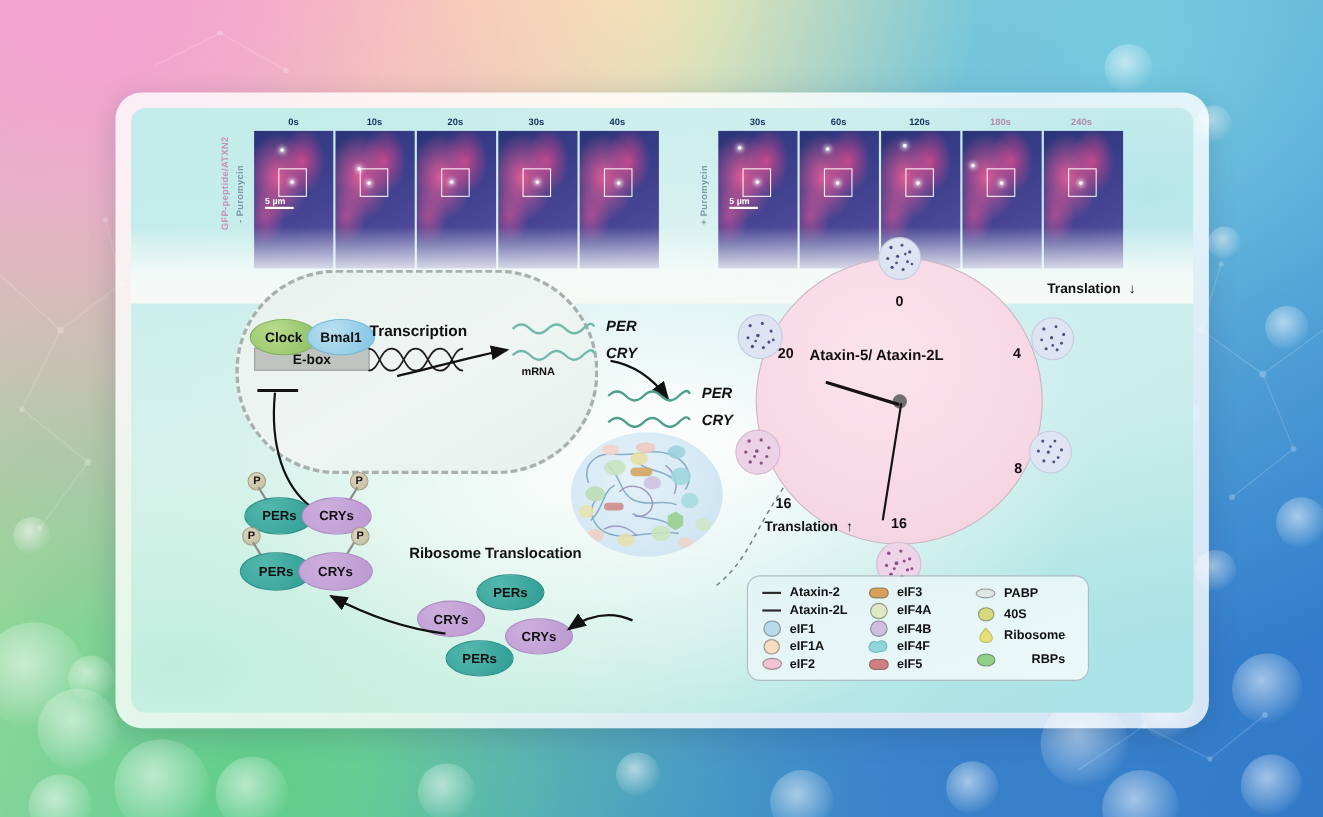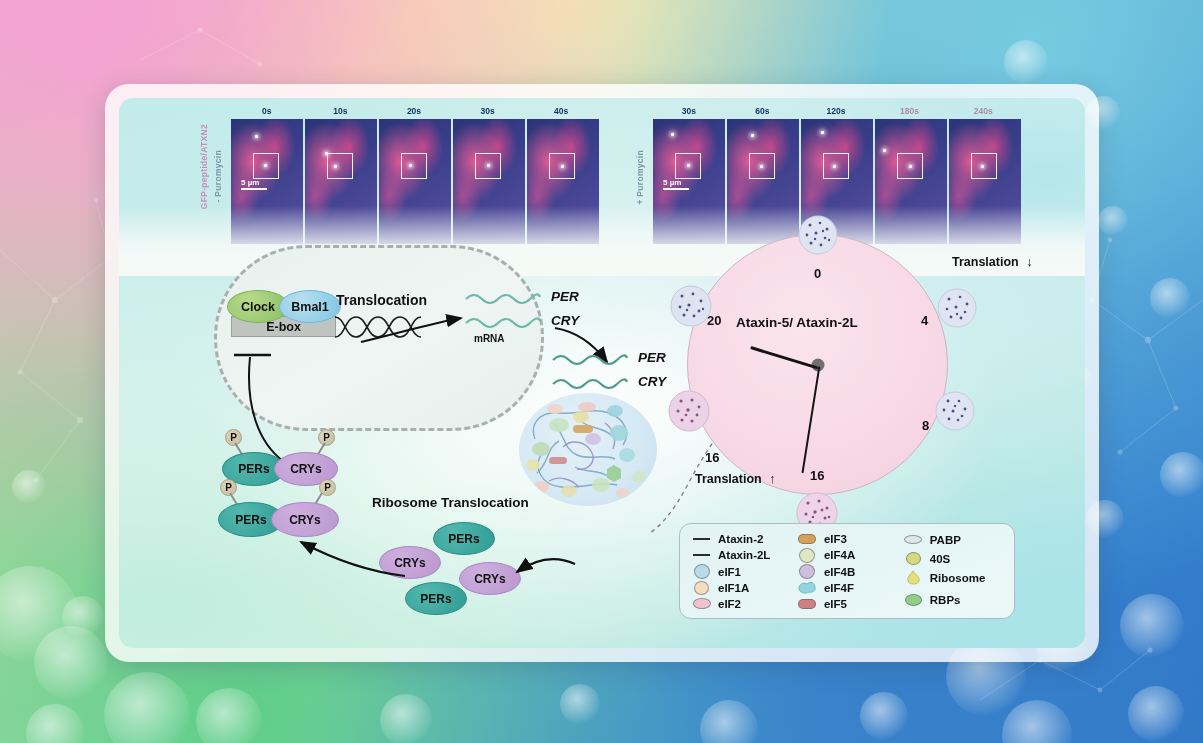--- a/index.html
+++ b/index.html
@@ -100,21 +100,21 @@
   .bigclock { position:absolute; left:568px; top:136px; width:261px; height:261px; border-radius:50%;
               background:radial-gradient(circle at 44% 36%, #fbe4ec 0%, #f7d9e5 58%, #f2cfdd 100%);
               border:1px solid #c9b7bf; }
   .cnum { position:absolute; font-size:13px; font-weight:bold; color:#111; }
   .handc { position:absolute; left:50%; top:50%; width:13px; height:13px; border-radius:50%;
            background:#6f6f6f; transform:translate(-50%,-50%); }
   .hand { position:absolute; left:50%; top:50%; background:#141414; transform-origin:0 50%; border-radius:1px; }
   .tlab { position:absolute; font-size:12.5px; font-weight:bold; color:#111; white-space:nowrap; }
 
   
-  .legend { position:absolute; left:560px; top:425px; width:336px; height:96px;
+  .legend { position:absolute; left:560px; top:425px; width:311px; height:96px;
             border:1.6px solid #aebdc4; border-radius:12px;
             background:linear-gradient(160deg,rgba(226,243,244,.92),rgba(241,250,249,.92));
             display:flex; padding:7px 10px 6px 12px; }
   .lcol { display:flex; flex-direction:column; justify-content:space-between; }
   .lcol.c1 { width:112px; } .lcol.c2 { width:112px; } .lcol.c3 { width:106px; }
   .lrow { display:flex; align-items:center; height:17px; }
   .lmk { width:19px; margin-right:7px; display:flex; align-items:center; justify-content:center; flex:0 0 19px; }
   .ltx { font-size:11.5px; font-weight:bold; color:#111; white-space:nowrap; }
   .dash { width:17px; height:2.2px; background:#2c2c2c; }
   .sh { border:1px solid rgba(90,90,90,.55); }
@@ -278,21 +278,21 @@
   <div class="oval clock-o">Clock</div>
   <div class="oval bmal-o">Bmal1</div>
 
   <svg style="position:absolute;left:216px;top:216px;width:86px;height:26px;">
     <g fill="none" stroke="#1d1d1d" stroke-width="1.6">
       <path d="M0,3 C10,3 10,23 21,23 C32,23 32,3 43,3 C54,3 54,23 65,23 C76,23 76,3 86,3"></path>
       <path d="M0,23 C10,23 10,3 21,3 C32,3 32,23 43,23 C54,23 54,3 65,3 C76,3 76,23 86,23"></path>
     </g>
   </svg>
 
-  <div class="lab" style="left:217px;top:194px;font-size:14px;">Translocation</div>
+  <div class="lab" style="left:217px;top:194px;font-size:14px;">Transcription</div>
   <div class="lab" style="left:253px;top:397px;font-size:13.5px;">Ribosome Translocation</div>
 
   <svg style="position:absolute;left:240px;top:208px;width:118px;height:40px;">
     <defs>
           <marker id="ah1" markerWidth="9" markerHeight="9" refX="7" refY="3.2" orient="auto">
       <path d="M0,0 L8,3.2 L0,6.4 z" fill="#111"></path>
           </marker>
         </defs>
     <path d="M2,36 C36,28 74,17 102,12" stroke="#111" stroke-width="2.1" fill="none" marker-end="url(#ah1)"></path>
   </svg>
@@ -620,21 +620,21 @@
         <span class="ltx">40S</span>
       </div>
       <div class="lrow">
         <span class="lmk">
           <svg width="16" height="16" viewBox="0 0 16 16">
             <path d="M8,1 C11,5 15,7 14,11 C13,15 4,15 3,11 C2,7 5,5 8,1 z" fill="#e4df7a" stroke="#c4be5e" stroke-width="1"></path>
               </svg>
             </span>
         <span class="ltx">Ribosome</span>
       </div>
-      <div class="lrow" style="margin-top:3px;">
+      <div class="lrow" style="margin-top:3px;gap:25px;">
         <span class="lmk">
           <span class="sh" style="width:17px;height:12px;border-radius:50%;background:#8fcf86;"></span>
             </span>
         <span class="ltx">RBPs</span>
       </div>
     </div>
 
   </div>
 
  </div>

